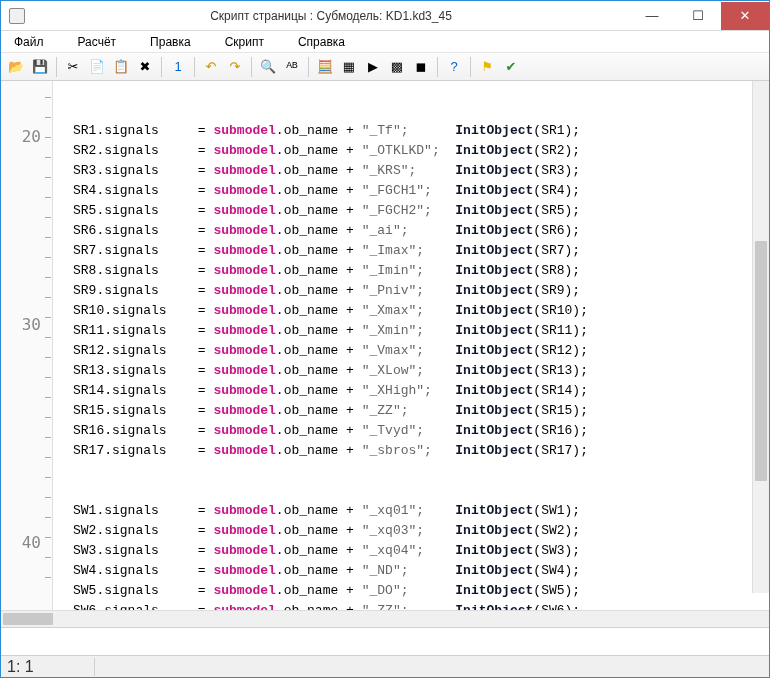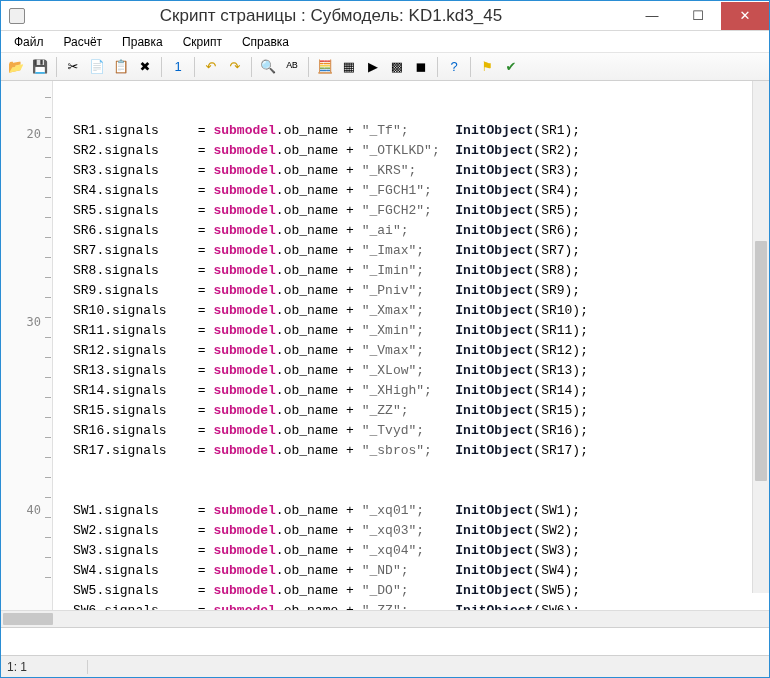--- a/index.html
+++ b/index.html
@@ -26,38 +26,38 @@
     align-items: center;
     border-bottom: 1px solid #d9d9d9;
   }
   .titlebar .icon {
     width: 16px; height: 16px; margin: 0 8px;
     background: #f0f0f0; border:1px solid #888; border-radius:2px;
   }
   .titlebar .title {
     flex: 1;
     text-align: center;
-    font-size: 17px;
+    font-size: 12px;
     color: #333;
   }
   .winbtns { display: flex; }
   .winbtn {
     width: 46px; height: 28px;
     display: flex; align-items: center; justify-content: center;
     font-family: Arial; font-size: 13px; color: #333;
   }
   .winbtn.close { background: #c75050; color: #fff; width: 48px;}
   .menubar {
     height: 22px;
     background: #fff;
     display: flex;
     align-items: center;
     padding: 0 4px;
     border-bottom: 1px solid #e5e5e5;
-    gap: 2px;
+    gap: 16px;
   }
   .menuitem {
     padding: 2px 9px;
     font-size: 12px;
     color: #000;
   }
   .toolbar {
     height: 28px;
     background: linear-gradient(#fcfcfc,#f2f2f2);
     border-bottom: 1px solid #d0d0d0;
@@ -104,21 +104,21 @@
   }
   .code-lines {
     margin-left: 72px;
   }
   .ln {
     position: absolute;
     width: 40px;
     text-align: right;
     color: #888;
     font-family: Consolas, monospace;
-    font-size: 12px;
+    font-size: 16px;
   }
   .tick {
     position: absolute;
     left: 44px;
     width: 6px; height: 1px;
     background: #aaa;
   }
   .row { height: 20px; }
   .kw-sub { color: #c71585; font-weight: bold; }
   .kw-init { color: #0f172a; font-weight: bold; }
@@ -154,21 +154,21 @@
     height: 28px;
     background: #fff;
     border-top: 1px solid #d0d0d0;
   }
   .statusbar {
     height: 22px;
     background: #f0f0f0;
     border-top: 1px solid #d0d0d0;
     display: flex; align-items: center;
     padding: 0 6px;
-    font-size: 12px;
+    font-size: 16px;
     color: #333;
   }
   .status-cell {
     border-right: 1px solid #d0d0d0;
     padding-right: 60px;
   }
 </style>
 </head>
 <body>
 
@@ -242,21 +242,21 @@
           <div class="tick" style="top: 276px;"></div>
           <div class="tick" style="top: 296px;"></div>
           <div class="tick" style="top: 316px;"></div>
           <div class="tick" style="top: 336px;"></div>
           <div class="tick" style="top: 356px;"></div>
           <div class="tick" style="top: 376px;"></div>
           <div class="tick" style="top: 396px;"></div>
           <div class="tick" style="top: 416px;"></div>
           <div class="tick" style="top: 436px;"></div>
           <div class="tick" style="top: 456px;"></div>
-          <div class="ln" style="top: 422px;">40</div>
+          <div class="ln" style="top: 452px;">40</div>
           <div class="tick" style="top: 476px;"></div>
           <div class="tick" style="top: 496px;"></div>
         </div>
       <div class="code-content">
         <div class="code-lines" id="code-lines"><div class="row">SR1.signals     = <span class="kw-sub">submodel</span>.ob_name + <span class="str">"_Tf";      </span><span class="kw-init">InitObject</span>(SR1);</div><div class="row">SR2.signals     = <span class="kw-sub">submodel</span>.ob_name + <span class="str">"_OTKLKD";  </span><span class="kw-init">InitObject</span>(SR2);</div><div class="row">SR3.signals     = <span class="kw-sub">submodel</span>.ob_name + <span class="str">"_KRS";     </span><span class="kw-init">InitObject</span>(SR3);</div><div class="row">SR4.signals     = <span class="kw-sub">submodel</span>.ob_name + <span class="str">"_FGCH1";   </span><span class="kw-init">InitObject</span>(SR4);</div><div class="row">SR5.signals     = <span class="kw-sub">submodel</span>.ob_name + <span class="str">"_FGCH2";   </span><span class="kw-init">InitObject</span>(SR5);</div><div class="row">SR6.signals     = <span class="kw-sub">submodel</span>.ob_name + <span class="str">"_ai";      </span><span class="kw-init">InitObject</span>(SR6);</div><div class="row">SR7.signals     = <span class="kw-sub">submodel</span>.ob_name + <span class="str">"_Imax";    </span><span class="kw-init">InitObject</span>(SR7);</div><div class="row">SR8.signals     = <span class="kw-sub">submodel</span>.ob_name + <span class="str">"_Imin";    </span><span class="kw-init">InitObject</span>(SR8);</div><div class="row">SR9.signals     = <span class="kw-sub">submodel</span>.ob_name + <span class="str">"_Pniv";    </span><span class="kw-init">InitObject</span>(SR9);</div><div class="row">SR10.signals    = <span class="kw-sub">submodel</span>.ob_name + <span class="str">"_Xmax";    </span><span class="kw-init">InitObject</span>(SR10);</div><div class="row">SR11.signals    = <span class="kw-sub">submodel</span>.ob_name + <span class="str">"_Xmin";    </span><span class="kw-init">InitObject</span>(SR11);</div><div class="row">SR12.signals    = <span class="kw-sub">submodel</span>.ob_name + <span class="str">"_Vmax";    </span><span class="kw-init">InitObject</span>(SR12);</div><div class="row">SR13.signals    = <span class="kw-sub">submodel</span>.ob_name + <span class="str">"_XLow";    </span><span class="kw-init">InitObject</span>(SR13);</div><div class="row">SR14.signals    = <span class="kw-sub">submodel</span>.ob_name + <span class="str">"_XHigh";   </span><span class="kw-init">InitObject</span>(SR14);</div><div class="row">SR15.signals    = <span class="kw-sub">submodel</span>.ob_name + <span class="str">"_ZZ";      </span><span class="kw-init">InitObject</span>(SR15);</div><div class="row">SR16.signals    = <span class="kw-sub">submodel</span>.ob_name + <span class="str">"_Tvyd";    </span><span class="kw-init">InitObject</span>(SR16);</div><div class="row">SR17.signals    = <span class="kw-sub">submodel</span>.ob_name + <span class="str">"_sbros";   </span><span class="kw-init">InitObject</span>(SR17);</div><div class="row">&nbsp;</div><div class="row">&nbsp;</div><div class="row">SW1.signals     = <span class="kw-sub">submodel</span>.ob_name + <span class="str">"_xq01";    </span><span class="kw-init">InitObject</span>(SW1);</div><div class="row">SW2.signals     = <span class="kw-sub">submodel</span>.ob_name + <span class="str">"_xq03";    </span><span class="kw-init">InitObject</span>(SW2);</div><div class="row">SW3.signals     = <span class="kw-sub">submodel</span>.ob_name + <span class="str">"_xq04";    </span><span class="kw-init">InitObject</span>(SW3);</div><div class="row">SW4.signals     = <span class="kw-sub">submodel</span>.ob_name + <span class="str">"_ND";      </span><span class="kw-init">InitObject</span>(SW4);</div><div class="row">SW5.signals     = <span class="kw-sub">submodel</span>.ob_name + <span class="str">"_DO";      </span><span class="kw-init">InitObject</span>(SW5);</div><div class="row">SW6.signals     = <span class="kw-sub">submodel</span>.ob_name + <span class="str">"_ZZ";      </span><span class="kw-init">InitObject</span>(SW6);</div></div>
       </div>
       <div class="vscroll">
         <div class="vthumb"></div>
       </div>
     </div>

